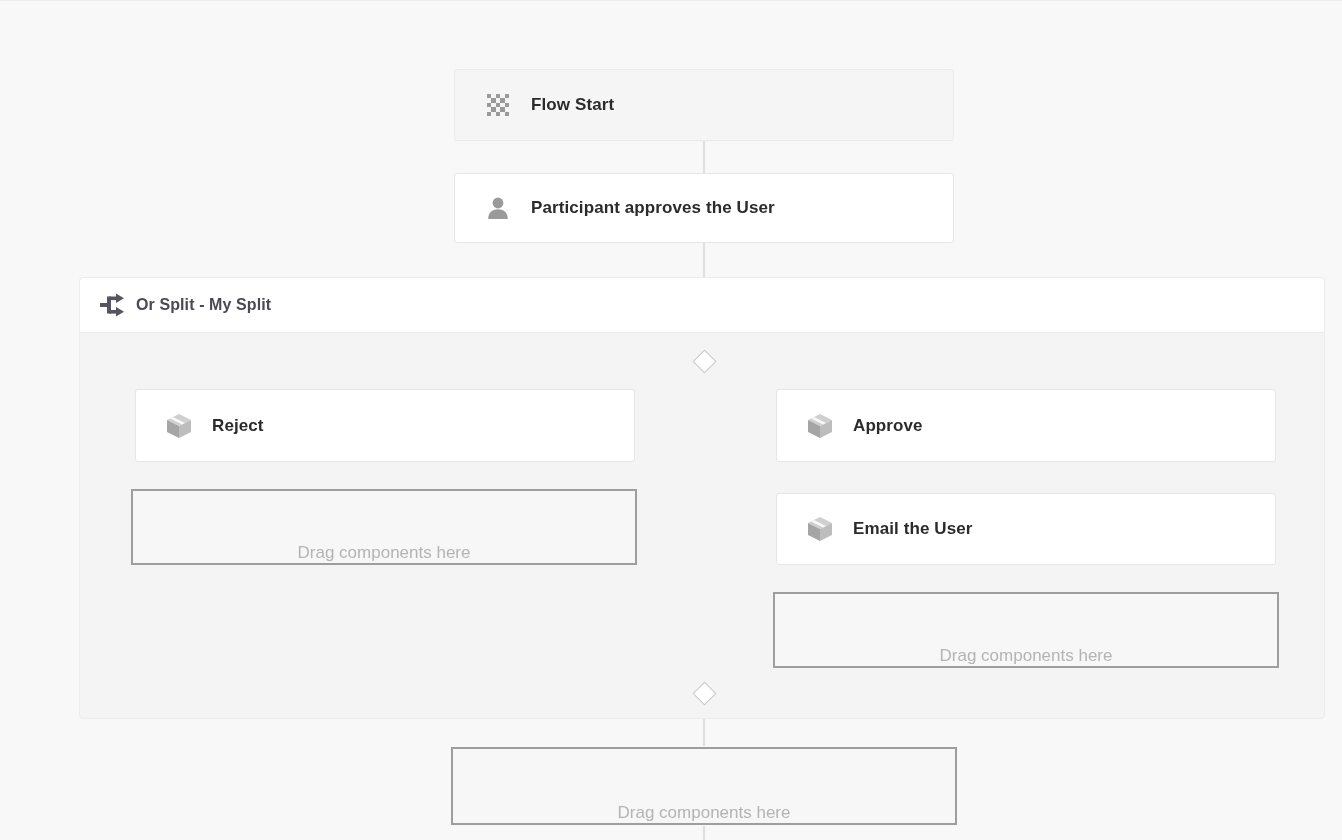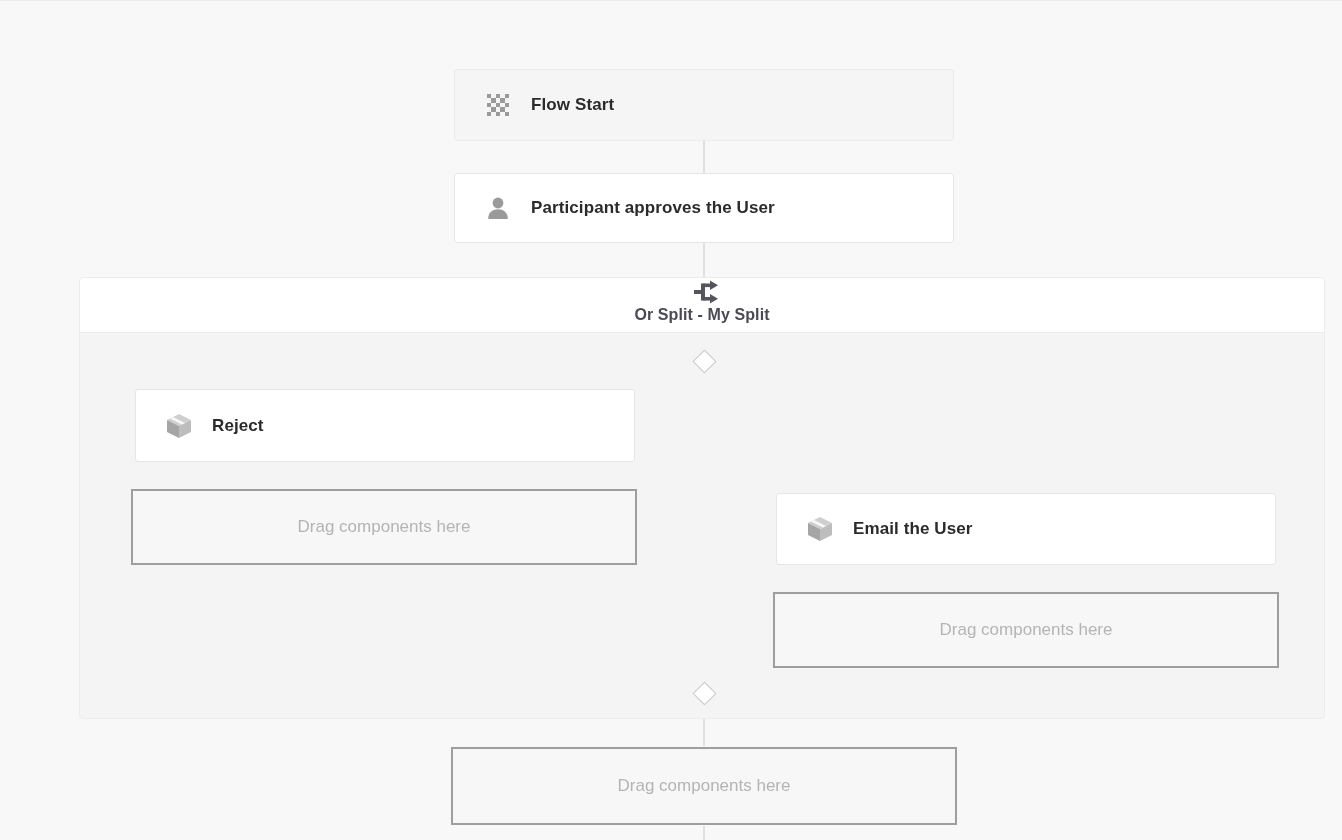--- a/index.html
+++ b/index.html
@@ -85,41 +85,40 @@
     left: 0; top: 0;
     width: 100%;
     height: 55px;
     box-sizing: border-box;
     background: #ffffff;
     border-bottom: 1px solid #ececec;
     border-radius: 4px 4px 0 0;
     display: flex;
     align-items: center;
     z-index: 4;
-    flex-direction: column;
   }
   #split-header .node-icon {
     margin-left: 18px;
     margin-right: 10px;
     width: 28px;
     height: 28px;
   }
   #split-header .node-label {
     font-size: 16px;
     color: #4a4a55;
   }
 
   
   .dropzone {
     position: absolute;
     box-sizing: border-box;
     background: #f7f7f7;
     border: 2px solid #9e9e9e;
     display: flex;
-    align-items: center;
+    align-items: flex-end;
     justify-content: center;
     z-index: 3;
   }
   .dropzone-text {
     font-size: 17px;
     color: #b4b4b4;
     white-space: nowrap;
   }
 
   
@@ -251,30 +250,41 @@
           <polygon points="9,6 21,12 18,13.5 6,7.5" fill="#ffffff" opacity="0.85"></polygon>
         </svg>
       </span>
       <span class="node-label">Reject</span>
     </div>
 
     <div class="dropzone" style="left:51px; top:211px; width:506px; height:76px;">
       <span class="dropzone-text">Drag components here</span>
     </div>
 
-
-    <div class="node" style="left:696px; top:215px; width:500px; height:72px;">
+    <div class="node" style="left:696px; top:111px; width:500px; height:73px;">
       <span class="node-icon">
         <svg width="30" height="30" viewBox="0 0 30 30">
           <polygon points="15,3 27,9 15,15 3,9" fill="#cfcfcf"></polygon>
           <polygon points="3,9 15,15 15,27 3,21" fill="#a5a5a5"></polygon>
           <polygon points="27,9 15,15 15,27 27,21" fill="#bdbdbd"></polygon>
           <polygon points="9,6 21,12 18,13.5 6,7.5" fill="#ffffff" opacity="0.85"></polygon>
         </svg>
       </span>
+      <span class="node-label">Approve</span>
+    </div>
+
+    <div class="node" style="left:696px; top:215px; width:500px; height:72px;">
+      <span class="node-icon">
+        <svg width="30" height="30" viewBox="0 0 30 30">
+          <polygon points="15,3 27,9 15,15 3,9" fill="#cfcfcf"></polygon>
+          <polygon points="3,9 15,15 15,27 3,21" fill="#a5a5a5"></polygon>
+          <polygon points="27,9 15,15 15,27 27,21" fill="#bdbdbd"></polygon>
+          <polygon points="9,6 21,12 18,13.5 6,7.5" fill="#ffffff" opacity="0.85"></polygon>
+        </svg>
+      </span>
       <span class="node-label">Email the User</span>
     </div>
 
     <div class="dropzone" style="left:693px; top:314px; width:506px; height:76px;">
       <span class="dropzone-text">Drag components here</span>
     </div>
 
   </div>
 
   <div class="diamond" style="left:696px; top:352px;"></div>

